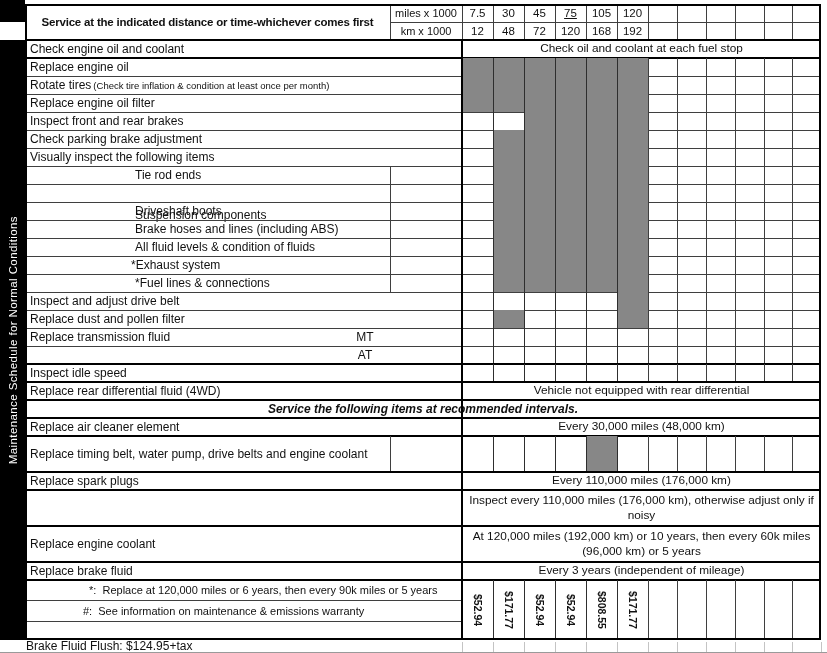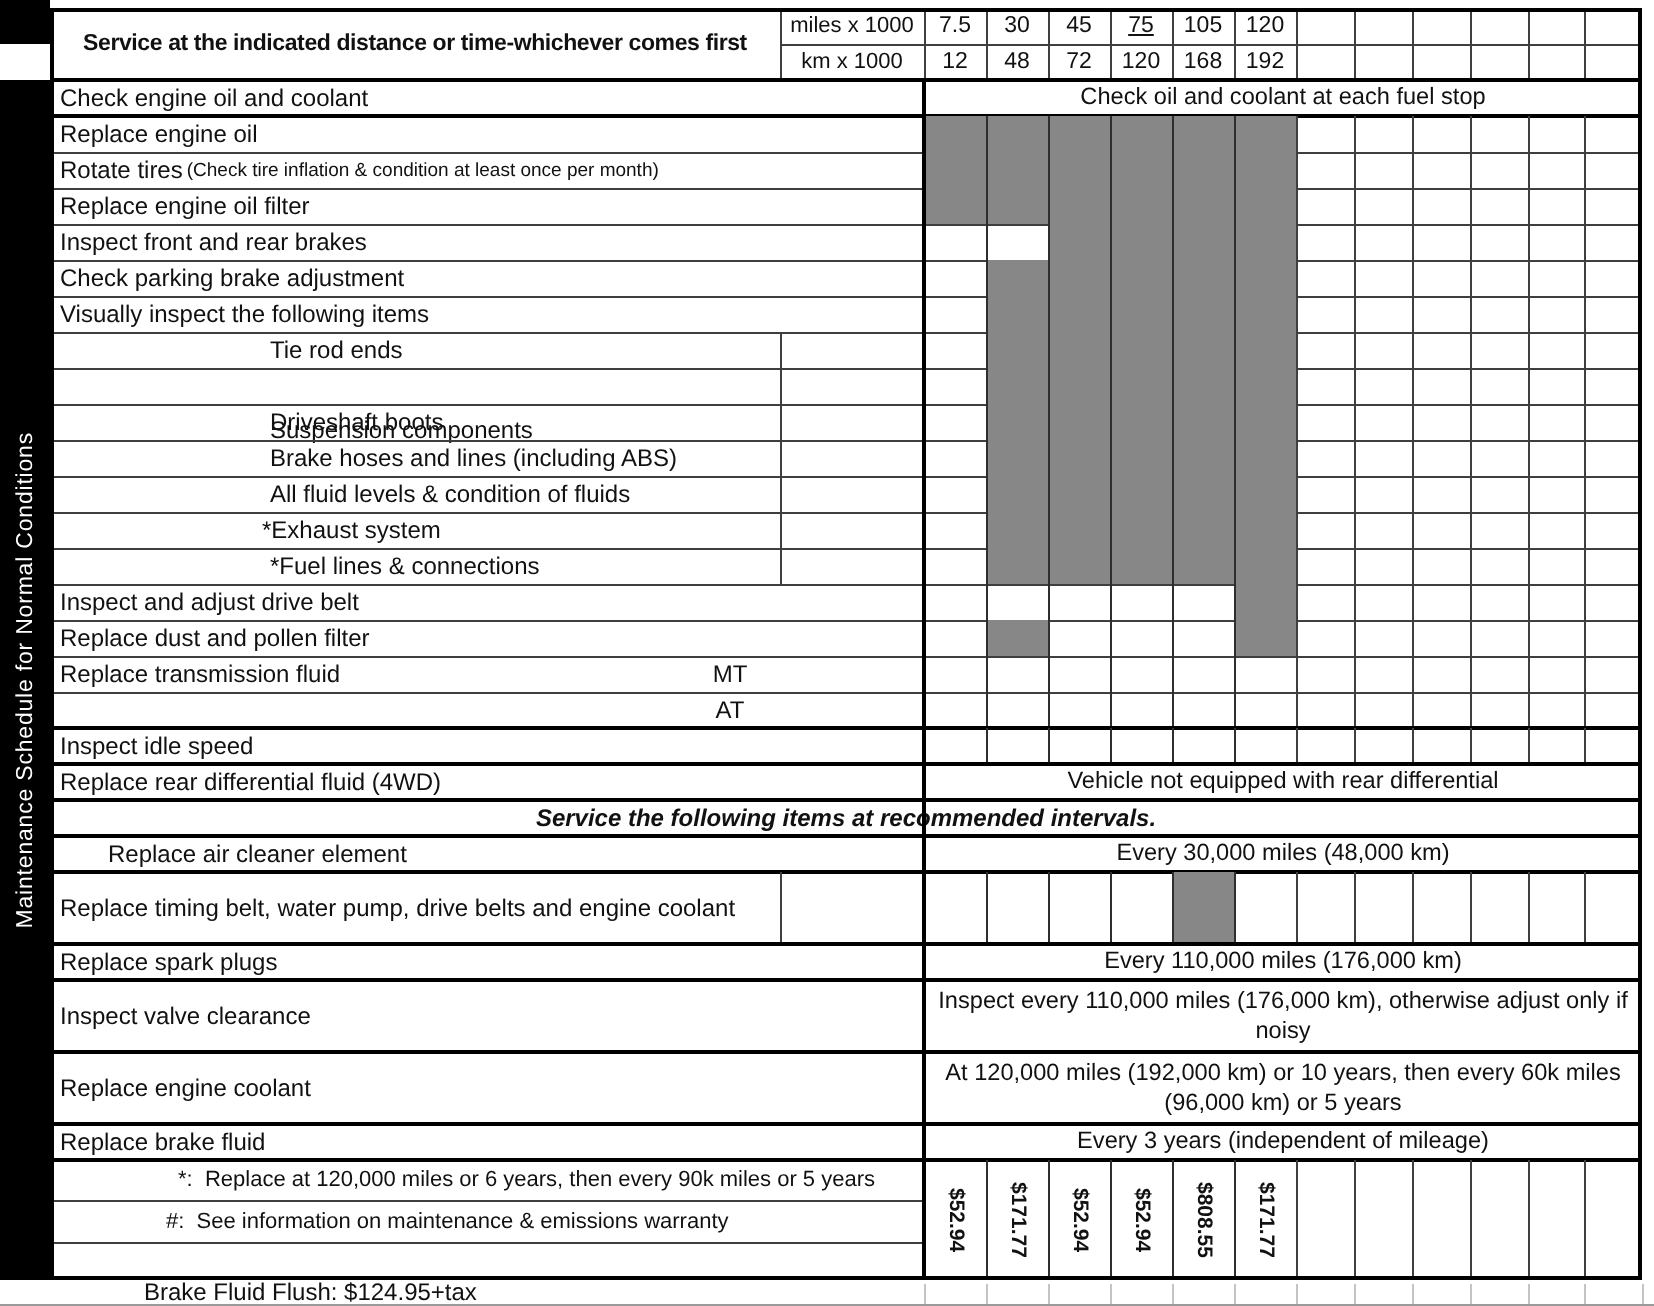--- a/index.html
+++ b/index.html
@@ -16,21 +16,21 @@
   .num{display:flex;align-items:center;justify-content:center;font-size:11.5px;}
   .lbl{display:flex;align-items:center;font-size:12px;padding-left:5px;white-space:nowrap;overflow:hidden;}
   .lbl.indent{padding-left:110px;}
   .small-note{font-size:9.5px;margin-left:2px;}
   .subcell{display:flex;align-items:center;justify-content:center;font-size:12px;}
   .mergedtxt{display:flex;align-items:center;justify-content:center;text-align:center;font-size:11.8px;line-height:1.3;padding:0 6px;overflow:hidden;}
   .fullmerge{display:flex;align-items:center;justify-content:center;font-weight:bold;font-style:italic;font-size:12px;}
   #note-star{left:25px;top:580px;width:437px;height:20px;display:flex;align-items:center;font-size:11px;padding-left:64px;white-space:pre;overflow:hidden;}
   #note-hash{left:25px;top:600px;width:437px;height:21px;display:flex;align-items:center;font-size:11px;padding-left:58px;white-space:pre;overflow:hidden;}
   .vprice{writing-mode:vertical-rl;font-weight:bold;font-size:10.5px;white-space:nowrap;}
-  #bottom-strip{left:0;top:640px;width:827px;height:13px;background:#fff;display:flex;align-items:center;padding-left:72px;
+  #bottom-strip{left:0;top:640px;width:827px;height:13px;background:#fff;display:flex;align-items:center;padding-left:26px;
     font-size:12px;border-bottom:1px solid #9a9a9a;}
 </style>
 </head>
 <body>
 
 <div id="stage">
   <div class="abs" id="corner-block"></div>
   <div class="abs" id="sidebar">
     <span class="vtext">Maintenance Schedule for Normal Conditions</span>
   </div>
@@ -374,21 +374,21 @@
     <div class="abs" style="left: 764px; top: 364px; width: 28px; height: 18px; border-left: 1px solid rgb(63, 63, 63);"></div>
     <div class="abs" style="left: 792px; top: 364px; width: 29px; height: 18px; border-left: 1px solid rgb(63, 63, 63);"></div>
     <div class="abs" style="left: 25px; top: 381px; width: 796px; height: 2px; background: rgb(0, 0, 0);"></div>
     <div class="abs lbl" style="left: 25px; top: 382px; width: 437px; height: 18px;">
       <span>Replace rear differential fluid (4WD)</span>
     </div>
     <div class="abs mergedtxt" style="left: 462px; top: 382px; width: 359px; height: 18px;">Vehicle not equipped with rear differential</div>
     <div class="abs" style="left: 25px; top: 399px; width: 796px; height: 2px; background: rgb(0, 0, 0);"></div>
     <div class="abs fullmerge" style="left: 25px; top: 400px; width: 796px; height: 18px;">Service the following items at recommended intervals.</div>
     <div class="abs" style="left: 25px; top: 417px; width: 796px; height: 2px; background: rgb(0, 0, 0);"></div>
-    <div class="abs lbl" style="left: 25px; top: 418px; width: 437px; height: 18px; margin-left: 24px;">
+    <div class="abs lbl" style="left: 25px; top: 418px; width: 437px; height: 18px;">
       <span>Replace air cleaner element</span>
     </div>
     <div class="abs mergedtxt" style="left: 462px; top: 418px; width: 359px; height: 18px;">Every 30,000 miles (48,000 km)</div>
     <div class="abs" style="left: 25px; top: 435px; width: 796px; height: 2px; background: rgb(0, 0, 0);"></div>
     <div class="abs lbl" style="left: 25px; top: 436px; width: 365px; height: 36px;">
       <span>Replace timing belt, water pump, drive belts and engine coolant</span>
     </div>
     <div class="abs" style="left: 390px; top: 436px; width: 72px; height: 36px; border-left: 1px solid rgb(63, 63, 63);"></div>
     <div class="abs" style="left: 462px; top: 436px; width: 31px; height: 36px; border-left: 1px solid rgb(46, 46, 46); background: transparent;"></div>
     <div class="abs" style="left: 493px; top: 436px; width: 31px; height: 36px; border-left: 1px solid rgb(46, 46, 46); background: transparent;"></div>
@@ -401,23 +401,20 @@
     <div class="abs" style="left: 706px; top: 436px; width: 29px; height: 36px; border-left: 1px solid rgb(63, 63, 63);"></div>
     <div class="abs" style="left: 735px; top: 436px; width: 29px; height: 36px; border-left: 1px solid rgb(63, 63, 63);"></div>
     <div class="abs" style="left: 764px; top: 436px; width: 28px; height: 36px; border-left: 1px solid rgb(63, 63, 63);"></div>
     <div class="abs" style="left: 792px; top: 436px; width: 29px; height: 36px; border-left: 1px solid rgb(63, 63, 63);"></div>
     <div class="abs" style="left: 25px; top: 471px; width: 796px; height: 2px; background: rgb(0, 0, 0);"></div>
     <div class="abs lbl" style="left: 25px; top: 472px; width: 437px; height: 18px;">
       <span>Replace spark plugs</span>
     </div>
     <div class="abs mergedtxt" style="left: 462px; top: 472px; width: 359px; height: 18px;">Every 110,000 miles (176,000 km)</div>
     <div class="abs" style="left: 25px; top: 489px; width: 796px; height: 2px; background: rgb(0, 0, 0);"></div>
-    <div class="abs lbl" style="left: 25px; top: 490px; width: 437px; height: 36px;">
-      <span>Inspect valve clearance</span>
-    </div>
     <div class="abs mergedtxt" style="left: 462px; top: 490px; width: 359px; height: 36px;">Inspect every 110,000 miles (176,000 km), otherwise adjust only if noisy</div>
     <div class="abs" style="left: 25px; top: 525px; width: 796px; height: 2px; background: rgb(0, 0, 0);"></div>
     <div class="abs lbl" style="left: 25px; top: 526px; width: 437px; height: 36px;">
       <span>Replace engine coolant</span>
     </div>
     <div class="abs mergedtxt" style="left: 462px; top: 526px; width: 359px; height: 36px;">At 120,000 miles (192,000 km) or 10 years, then every 60k miles (96,000 km) or 5 years</div>
     <div class="abs" style="left: 25px; top: 561px; width: 796px; height: 2px; background: rgb(0, 0, 0);"></div>
     <div class="abs lbl" style="left: 25px; top: 562px; width: 437px; height: 18px;">
       <span>Replace brake fluid</span>
     </div>

